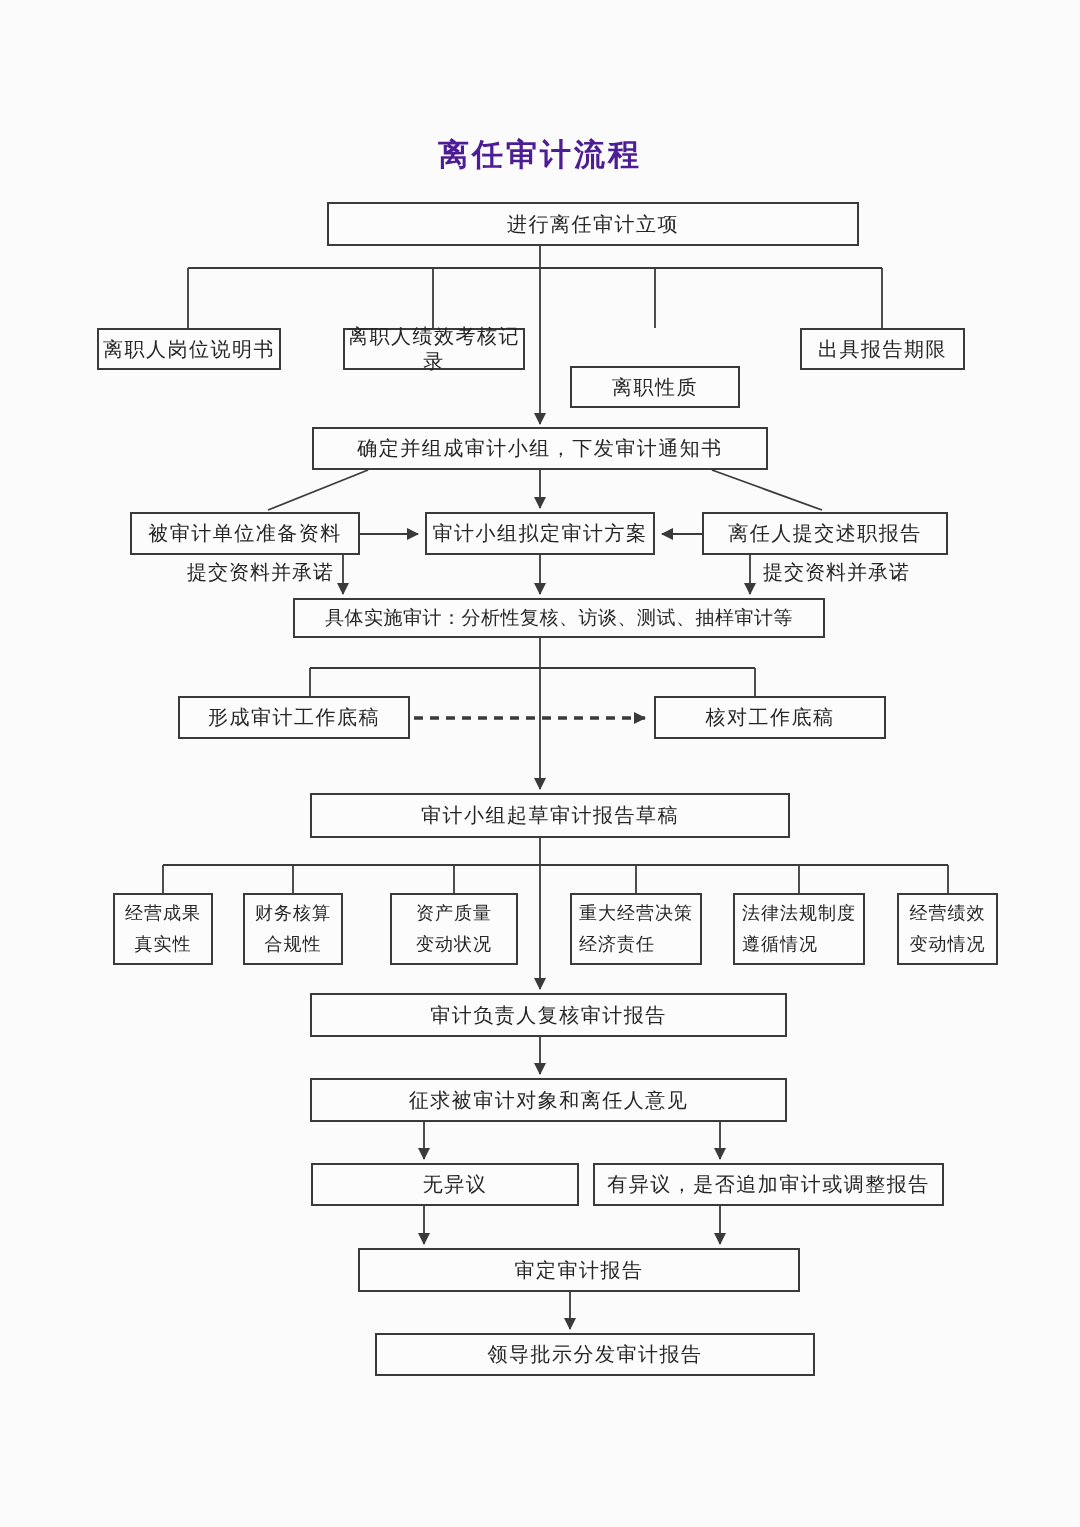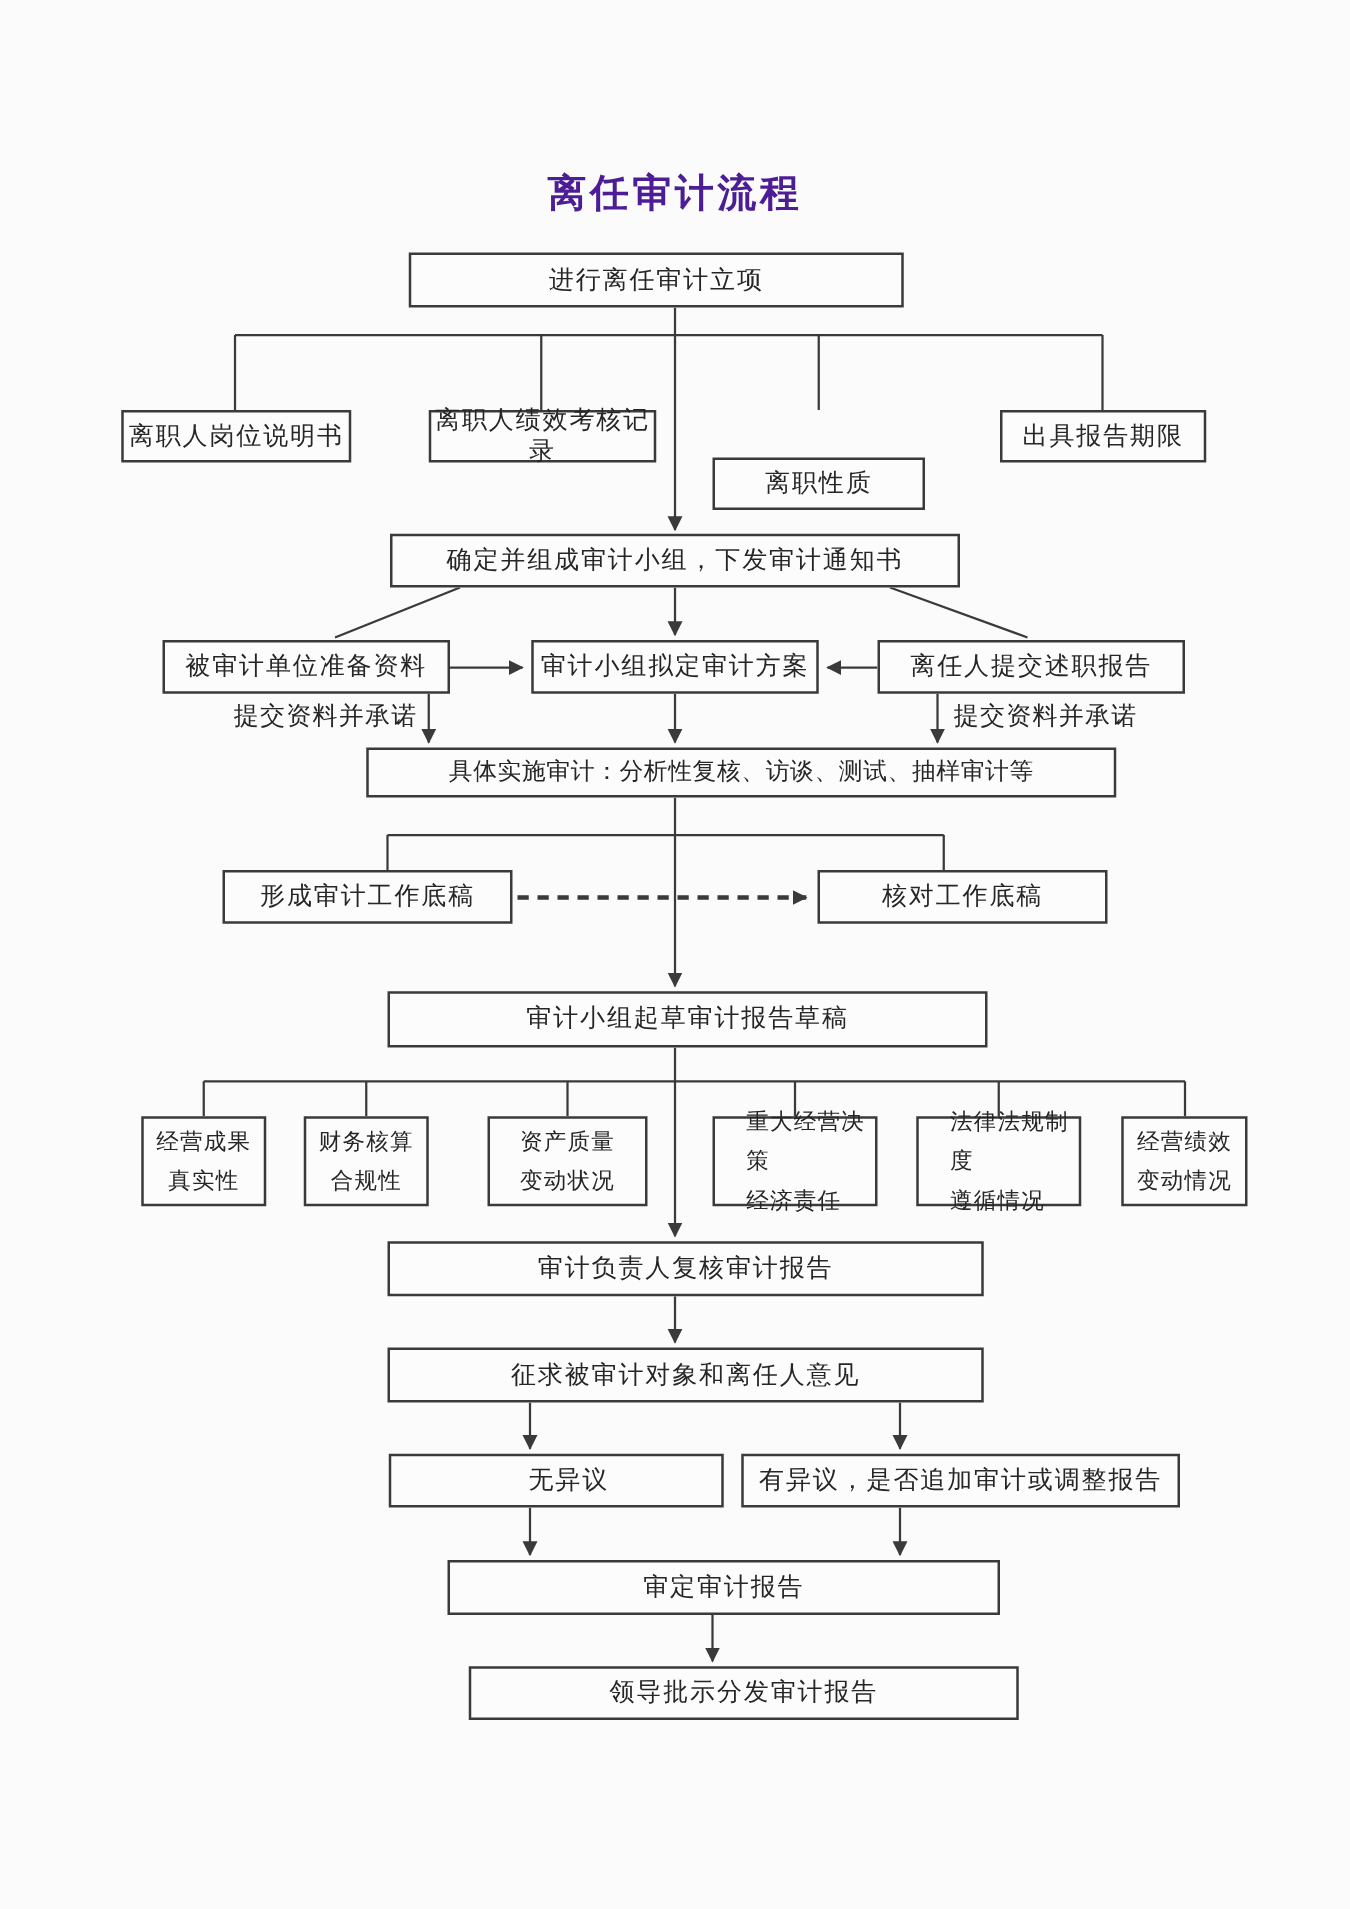--- a/index.html
+++ b/index.html
@@ -48,21 +48,21 @@
   .node.two-line {
     flex-direction: column;
     justify-content: center;
     font-size: 18px;
     line-height: 1.75;
     letter-spacing: 1px;
   }
   .node.two-line.align-left {
     align-items: flex-start;
     text-align: left;
-    padding-left: 25px;
+    padding-left: 7px;
   }
   .edge-label {
     position: absolute;
     font-size: 20px;
     letter-spacing: 1px;
     color: #262626;
     white-space: nowrap;
   }
 </style>
 </head>
@@ -122,37 +122,37 @@
       <line x1="424" y1="1122" x2="424" y2="1159" marker-end="url(#ah)"></line>
       <line x1="720" y1="1122" x2="720" y2="1159" marker-end="url(#ah)"></line>
 
       <line x1="424" y1="1206" x2="424" y2="1244" marker-end="url(#ah)"></line>
       <line x1="720" y1="1206" x2="720" y2="1244" marker-end="url(#ah)"></line>
 
       <line x1="570" y1="1292" x2="570" y2="1329" marker-end="url(#ah)"></line>
     </g>
   </svg>
 
-  <div class="node" style="left:327px; top:202px; width:396px; height:44px;">进行离任审计立项</div>
+  <div class="node" style="left:327px; top:202px; width:532px; height:44px;">进行离任审计立项</div>
 
   <div class="node" style="left:97px; top:328px; width:184px; height:42px;">离职人岗位说明书</div>
   <div class="node" style="left:343px; top:328px; width:182px; height:42px;">离职人绩效考核记录</div>
   <div class="node" style="left:570px; top:328px; width:170px; height:42px;margin-top:38px;">离职性质</div>
   <div class="node" style="left:800px; top:328px; width:165px; height:42px;">出具报告期限</div>
 
   <div class="node" style="left:312px; top:427px; width:456px; height:43px;">确定并组成审计小组，下发审计通知书</div>
 
   <div class="node" style="left:130px; top:512px; width:230px; height:43px;">被审计单位准备资料</div>
   <div class="node" style="left:425px; top:512px; width:230px; height:43px;">审计小组拟定审计方案</div>
   <div class="node" style="left:702px; top:512px; width:246px; height:43px;">离任人提交述职报告</div>
 
   <div class="edge-label" style="left:187px; top:559px;">提交资料并承诺</div>
   <div class="edge-label" style="left:763px; top:559px;">提交资料并承诺</div>
 
-  <div class="node small" style="left:293px; top:598px; width:600px; height:40px;">具体实施审计：分析性复核、访谈、测试、抽样审计等</div>
+  <div class="node small" style="left:293px; top:598px; width:532px; height:40px;">具体实施审计：分析性复核、访谈、测试、抽样审计等</div>
 
   <div class="node" style="left:178px; top:696px; width:232px; height:43px;">形成审计工作底稿</div>
   <div class="node" style="left:654px; top:696px; width:232px; height:43px;">核对工作底稿</div>
 
   <div class="node" style="left:310px; top:793px; width:480px; height:45px;">审计小组起草审计报告草稿</div>
 
   <div class="node two-line" style="left:113px; top:893px; width:100px; height:72px;">
     <span>经营成果</span>
     <span>真实性</span>
   </div>

